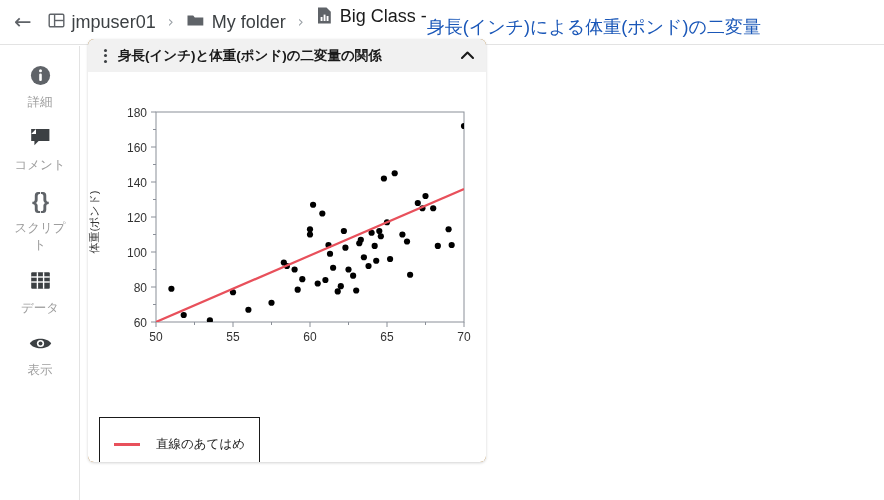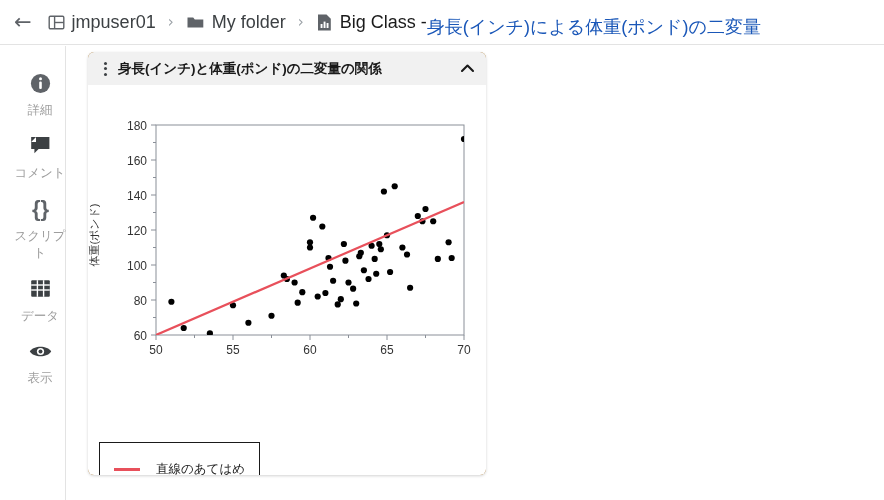--- a/index.html
+++ b/index.html
@@ -21,42 +21,42 @@
     padding-left: 14px;
     white-space: nowrap;
     overflow: hidden;
   }
   .back-arrow {
     font-size: 21px; color: #5f6368; line-height: 1;
     margin-right: 16px; cursor: pointer;
     font-family: "DejaVu Sans", sans-serif;
   }
   .crumb {
-    display: flex; align-items: center;
+    display: flex; align-items: flex-start;
     font-size: 18px; color: #3c4043;
     cursor: pointer;
   }
   .crumb .label { margin-left: 7px; }
   .crumb-sep {
     color: #9aa0a6; font-size: 15px;
     margin: 0 12px;
     font-family: "DejaVu Sans", sans-serif;
   }
   .crumb-title { color: #1a1a1a; }
   .crumb-title .jp { color: #1a57b8; margin-top: 9px; }
 
   svg.ic { display:block; }
 
   
   #rail {
     position: absolute; left: 0; top: 46px;
-    width: 66px; height: 454px;
+    width: 80px; height: 454px;
     background: #ffffff;
     border-right: 1px solid #e3e3e3;
-    padding-top: 22px;
+    padding-top: 14px;
   }
   .rail-item {
     width: 80px;
     display: flex; flex-direction: column; align-items: center;
     margin-bottom: 12px;
     cursor: pointer;
   }
   .rail-glyph {
     height: 30px; display: flex; align-items: center; justify-content: center;
     color: #5f6368;
@@ -67,21 +67,21 @@
     text-align: center; line-height: 1.35;
     width: 62px; word-break: break-all;
   }
   .rail-brace {
     font-size: 22px; font-weight: bold; color: #5f6368;
     font-family: "Liberation Sans", sans-serif; letter-spacing: -1px;
   }
 
   
   #panel {
-    position: absolute; left: 88px; top: 52px;
+    position: absolute; left: 88px; top: 39px;
     width: 398px; height: 423px;
     background: #a16207;
     border-radius: 6px;
     box-shadow: 0 1px 3px rgba(0,0,0,0.18);
     overflow: hidden;
   }
   #panel-header {
     height: 33px;
     background: #f1f1f1;
     display: flex; align-items: center;
@@ -115,21 +115,21 @@
     text-align: center; font-size: 11px; color: #333;
   }
   .ylab, .xlab { font-size: 12px; fill: #333; font-family: "Liberation Sans", sans-serif; }
 
   
   #legend {
     position: absolute; left: 11px; top: 345px;
     border: 1px solid #1a1a1a;
     background: #fff;
     padding: 18px 14px;
-    display: flex; align-items: center; margin-top: 12px;
+    display: flex; align-items: center;
   }
   #legend-swatch { width: 26px; height: 2.5px; background: #e8505b; }
   #legend-label { margin-left: 16px; font-size: 12.5px; color: #1a1a1a; }
 </style>
 </head>
 <body>
 
 <div id="topbar">
 
   <span class="back-arrow">←</span>

